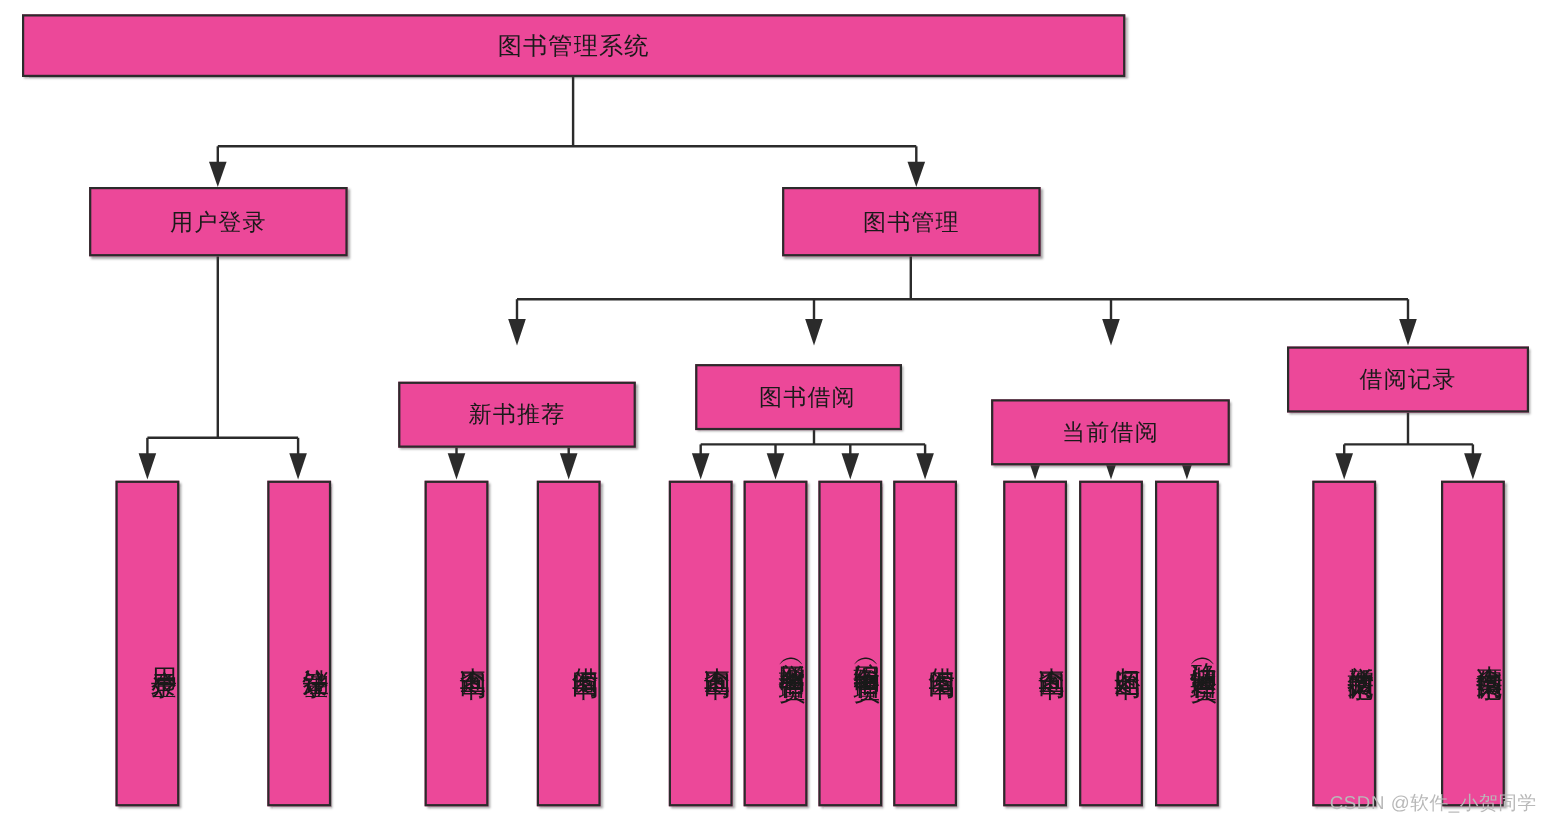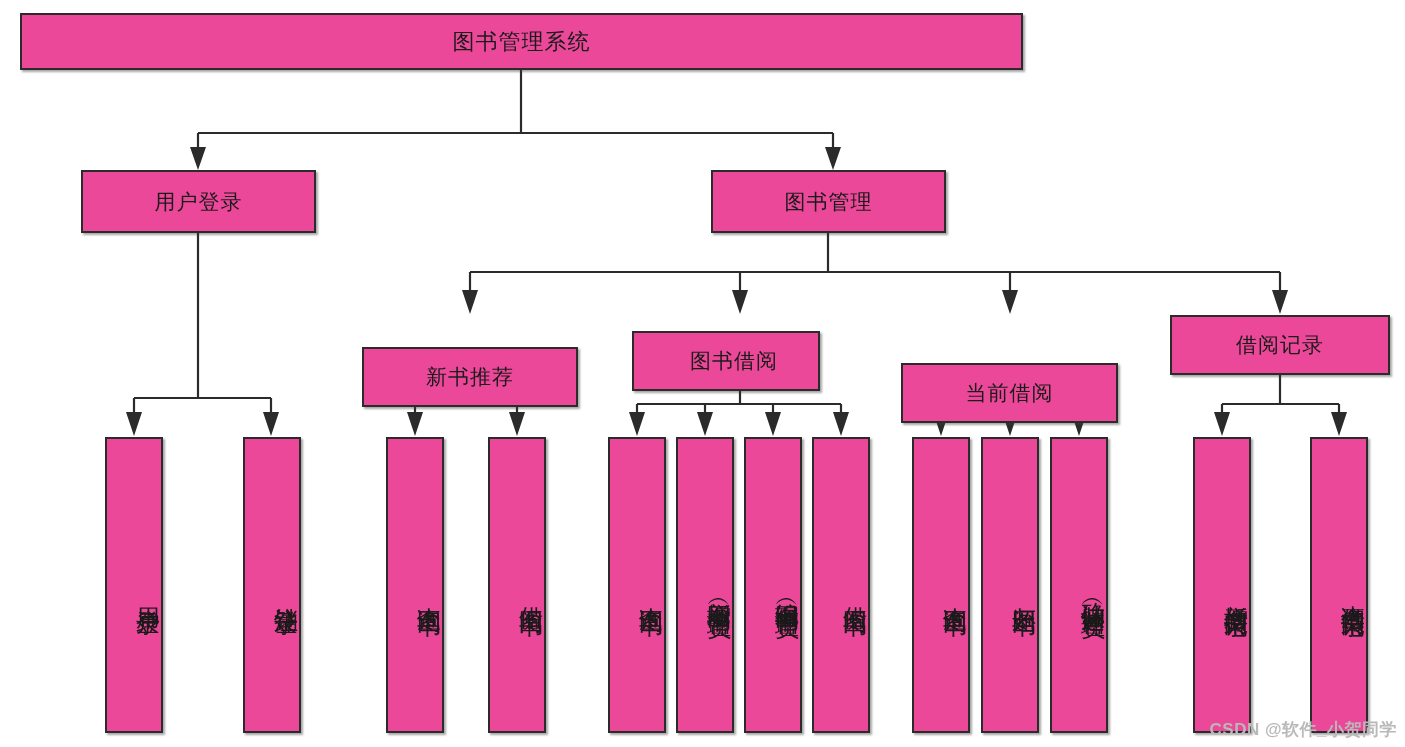--- a/index.html
+++ b/index.html
@@ -23,21 +23,20 @@
     padding-top:14px;align-items:flex-start;justify-content:center;
   }
   #root-node{font-size:22px;}
   svg.edges{position:absolute;left:0;top:0;width:1405px;height:747px;pointer-events:none;}
   .edge{stroke:#2b2b2b;stroke-width:2.2;fill:none;}
   .arrowhead{fill:#2b2b2b;}
   #watermark{
     position:absolute;right:8px;bottom:6px;
     font-size:17px;color:#b9b9b9;letter-spacing:0.5px;
     white-space:nowrap;
-    font-weight:bold;
   }
 </style>
 </head>
 <body>
 
 <div id="diagram">
 
   <svg class="edges" viewBox="0 0 1405 747">
 
     <path class="edge" d="M521 70 L521 133"></path>

